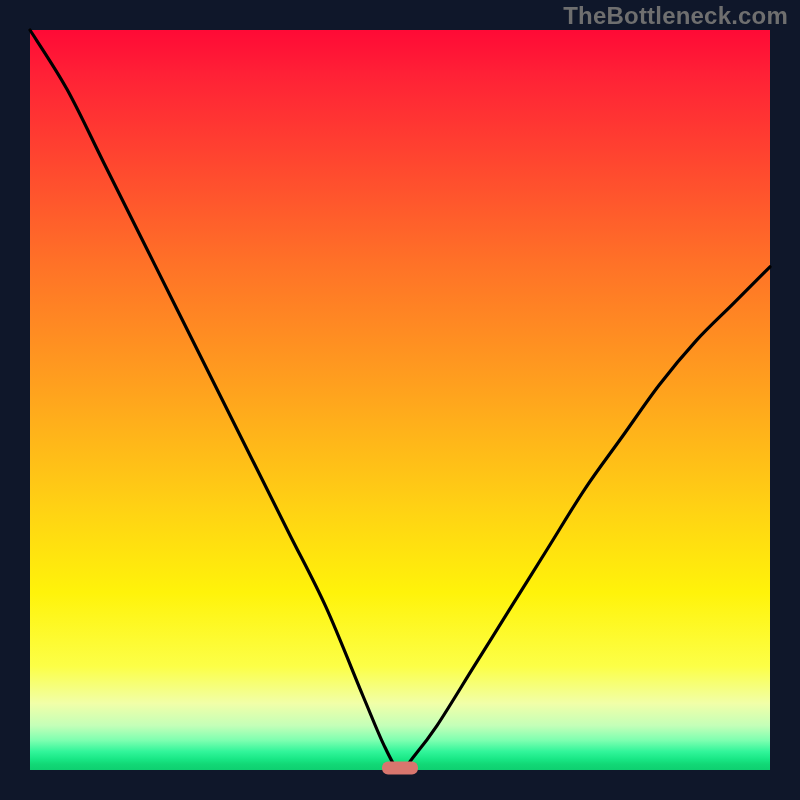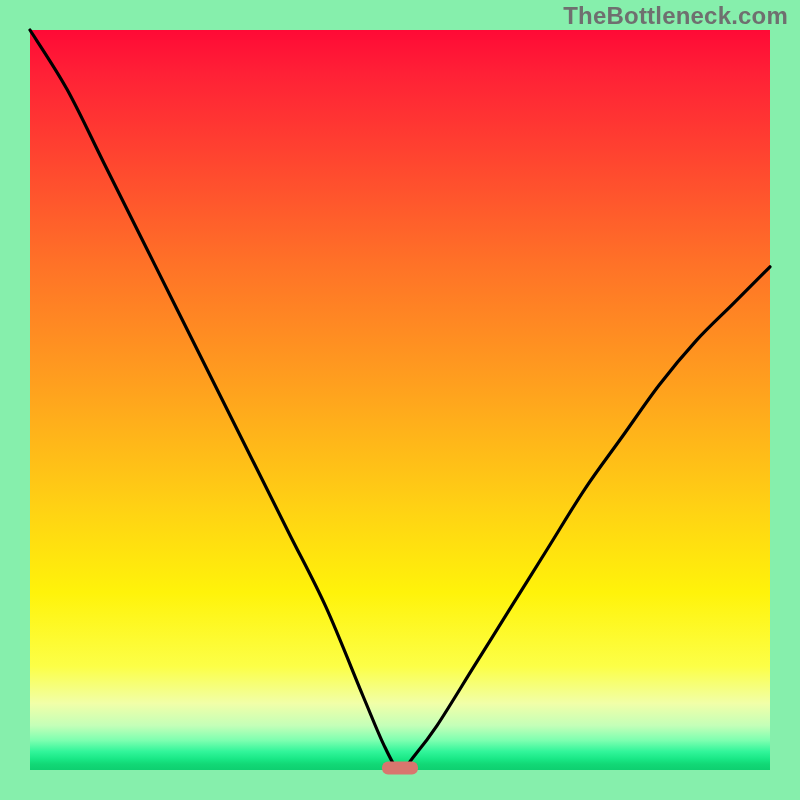--- a/index.html
+++ b/index.html
@@ -7,21 +7,21 @@
     padding: 0;
     width: 800px;
     height: 800px;
     background: #000;
     overflow: hidden;
   }
   .frame {
     position: relative;
     width: 800px;
     height: 800px;
-    background: #86efac;
+    background: #0f172a;
   }
   .watermark {
     position: absolute;
     top: 2px;
     right: 12px;
     font-family: Arial, Helvetica, sans-serif;
     font-size: 24px;
     font-weight: bold;
     color: #6f6f6f;
     letter-spacing: 0.2px;

